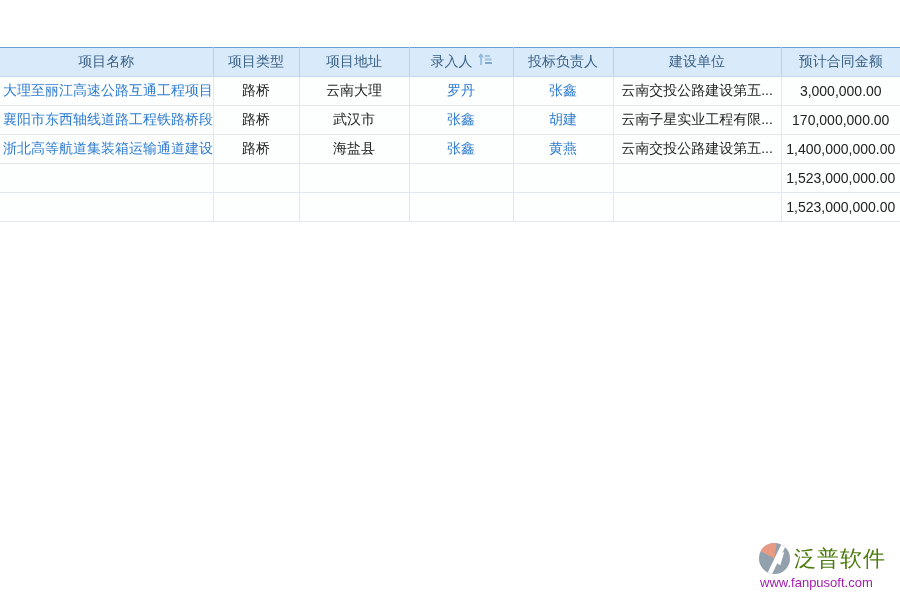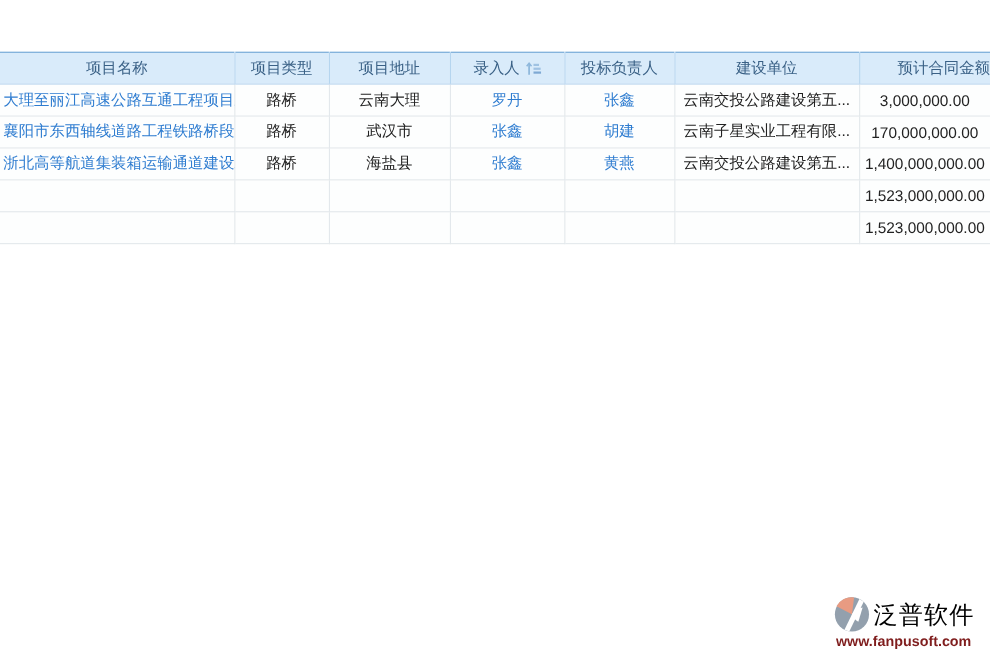--- a/index.html
+++ b/index.html
@@ -43,21 +43,21 @@
     border-right: 1px solid #b5d5ef;
     border-bottom: 1px solid #c2daf0;
     color: #3a6186;
     font-weight: normal;
     font-size: 14px;
     text-align: center;
     padding: 0;
     white-space: nowrap;
     overflow: hidden;
   }
-  table.grid th:last-child { border-right: none; text-align: right; }
+  table.grid th:last-child { border-right: none; }
   table.grid td {
     height: 28px;
     background: #fdfefe;
     border-right: 1px solid #e3e8ec;
     border-bottom: 1px solid #e3e8ec;
     font-size: 14px;
     color: #222222;
     text-align: center;
     padding: 0 3px;
     white-space: nowrap;
@@ -76,42 +76,42 @@
   td.cell-amount {
     text-align: right;
     padding-right: 5px;
   }
   .link { color: #2e7cd0; cursor: pointer; }
   .sort-icon {
     display: inline-block;
     vertical-align: -2px;
     margin-left: 5px;
   }
-  .th-inner { display: inline-flex; align-items: center; }
+  .th-inner { display: inline-flex; }
   .footer-brand {
     position: absolute;
     right: 6px;
     bottom: 10px;
     width: 136px;
   }
   .brand-row {
     display: flex;
     align-items: center;
     gap: 3px;
   }
   .brand-name {
     font-size: 22px;
-    color: #000000;
+    color: #4d7c0f;
     letter-spacing: 1px;
     white-space: nowrap;
   }
   .brand-website {
     font-size: 13px;
-    font-weight: bold;
-    color: #7f1d1d;
+    font-weight: normal;
+    color: #a21caf;
     margin-top: 0px;
     padding-left: 2px;
     white-space: nowrap;
   }
 </style>
 </head>
 <body>
 
 <div class="page">
 

